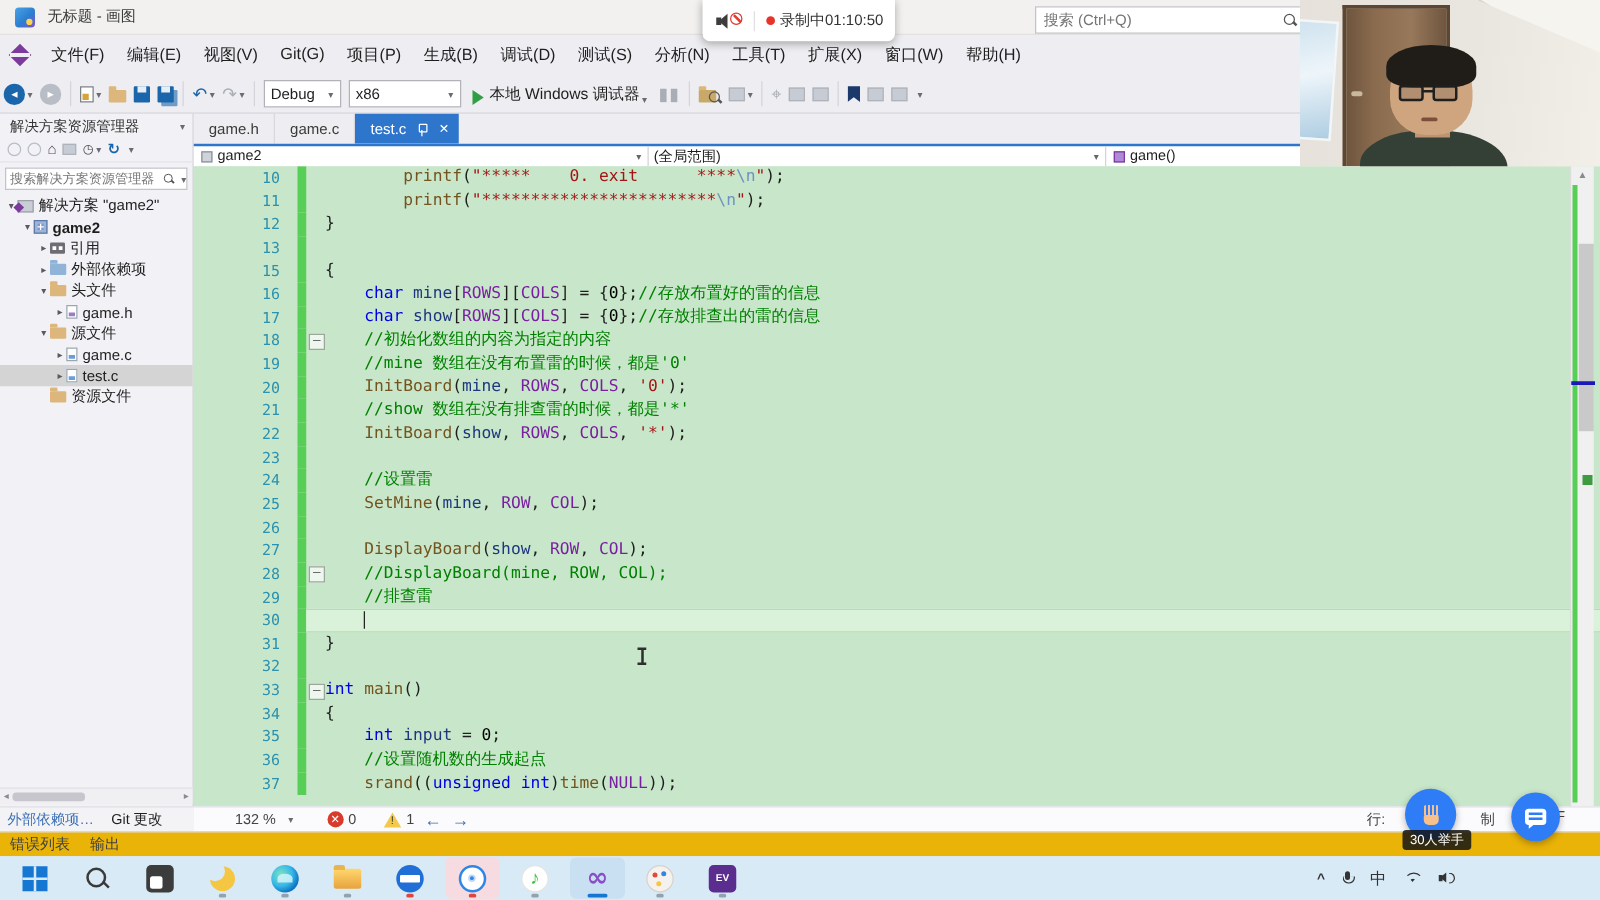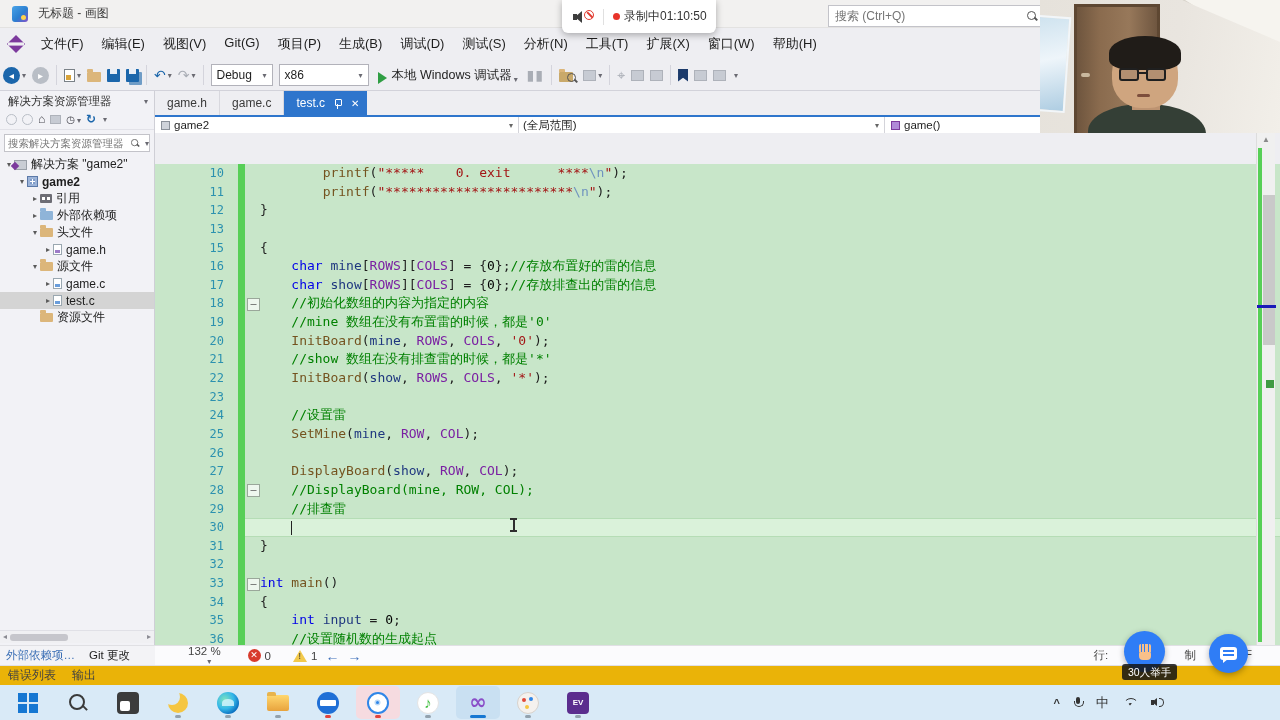--- a/index.html
+++ b/index.html
@@ -100,21 +100,21 @@
   .pin::before{content:"";position:absolute;left:2px;top:1px;width:5px;height:5px;border:1.4px solid #fff;border-radius:1px;}
   .pin::after{content:"";position:absolute;left:4px;top:6px;width:1.4px;height:5px;background:#fff;}
   .tclose{font-size:10px;color:#fff;margin-left:4px;padding:0 2px;}
   .navrow{left:155px;top:115px;width:1125px;height:18px;background:#fff;border-top:2px solid #2e75cc;display:flex;}
   .navbox{height:16px;border-right:1px solid #d4d4da;display:flex;align-items:center;font-size:11.5px;color:#1e1e1e;padding:0 4px;position:relative;}
   .navbox .dd{position:absolute;right:5px;font-size:8px;color:#666;}
   .cube{width:9px;height:9px;background:#b089d8;border:1px solid #7c3a9d;margin:0 4px 0 2px;}
   .cube.gray{background:#cfd3da;border-color:#8a9099;}
 
   
-  .codearea{left:155px;top:133px;width:1125px;height:512px;background:#c8e6c9;overflow:hidden;margin-top:31px;}
+  .codearea{left:155px;top:133px;width:1125px;height:512px;background:#c8e6c9;overflow:hidden;}
   .crow{display:flex;height:18.65px;line-height:18.65px;font-family:"DejaVu Sans Mono","Liberation Mono",monospace;font-size:13px;white-space:pre;}
   .ln{width:73px;text-align:right;color:#2b91af;font-size:12px;flex:none;padding-right:4px;}
   .lngap{width:10px;flex:none;}
   .chbar{width:7px;flex:none;background:#57cf57;}
   .rp{flex:1;display:flex;min-width:0;}
   .fold{width:15px;flex:none;position:relative;}
   .fold.box::before{content:"–";position:absolute;left:2px;top:3.5px;width:11px;height:11px;line-height:9px;text-align:center;font-size:10px;color:#555;background:#eef7ee;border:1px solid #9aa79a;}
   .ctext{flex:1;min-width:0;color:#1e1e1e;}
   .crow.cur .rp{background:#daf2da;box-shadow:inset 0 1px 0 #b5ddb5,inset 0 -1px 0 #b5ddb5;}
   .tk-kw{color:#0000e8;}
@@ -131,21 +131,21 @@
   
   .vscroll{left:1256px;top:133px;width:19px;height:512px;background:#f0f0f0;border-left:1px solid #ddd;z-index:5;}
   .vs-up{position:absolute;left:0;top:2px;width:18px;text-align:center;font-size:8px;color:#8a8a8a;}
   .vs-green{position:absolute;left:1px;top:15px;width:4px;height:494px;background:#57cf57;}
   .vs-thumb{position:absolute;left:6px;top:62px;width:12px;height:150px;background:#c9c9c9;}
   .vs-caretmark{position:absolute;left:0;top:172px;width:19px;height:3px;background:#1a1ab8;}
   .vs-mark{position:absolute;left:9px;top:247px;width:8px;height:8px;background:#3f9b42;}
 
   
   .ebar{left:155px;top:645px;width:1125px;height:20px;background:#fbfbfd;border-top:1px solid #e0e0e4;display:flex;align-items:center;font-size:11.5px;color:#444;}
-  .zoombox{display:flex;align-items:center;margin-left:28px;padding:1px 5px;flex-direction:column;}
+  .zoombox{display:flex;align-items:center;margin-left:28px;padding:1px 5px;}
   .errc{width:13px;height:13px;border-radius:50%;background:#d83b2d;color:#fff;font-size:9px;line-height:13px;text-align:center;margin:0 4px 0 22px;}
   .warn{width:0;height:0;border-left:7px solid transparent;border-right:7px solid transparent;border-bottom:12px solid #f2c94c;position:relative;margin:0 4px 0 22px;}
   .warn::after{content:"!";position:absolute;left:-1.5px;top:1px;font-size:9px;color:#333;}
   .navarr{color:#3f6fba;font-size:14px;margin:0 8px;}
   .ebar-right{position:absolute;right:28px;display:flex;gap:26px;color:#444;}
 
   
   .sideebar{left:0;top:645px;width:155px;height:20px;background:#f3f3f6;border-top:1px solid #e0e0e4;display:flex;align-items:center;gap:14px;padding-left:6px;font-size:11.5px;}
   .sideebar .a{color:#3b6fb5;}
   .paneltabs{left:0;top:665px;width:1280px;height:20px;background:#eab308;display:flex;align-items:center;gap:16px;padding-left:8px;font-size:12px;color:#424242;border-top:1px solid #e0e0e6;}

